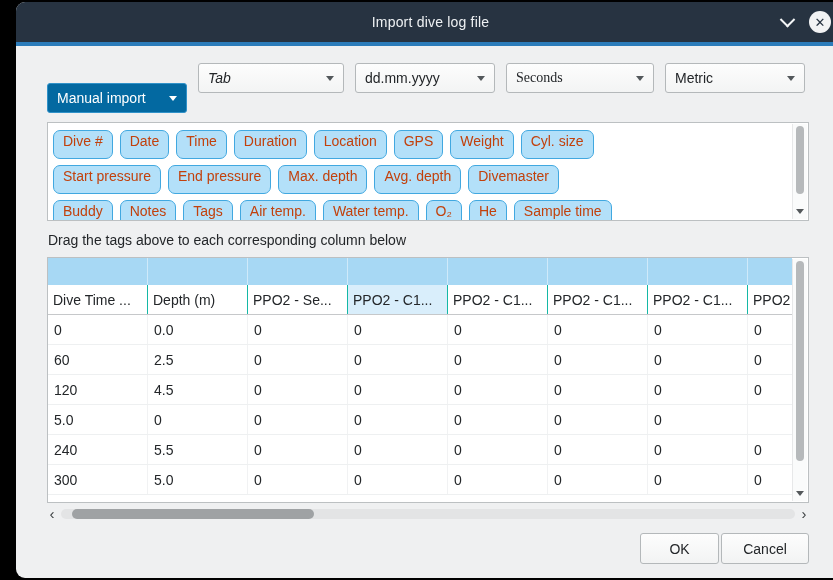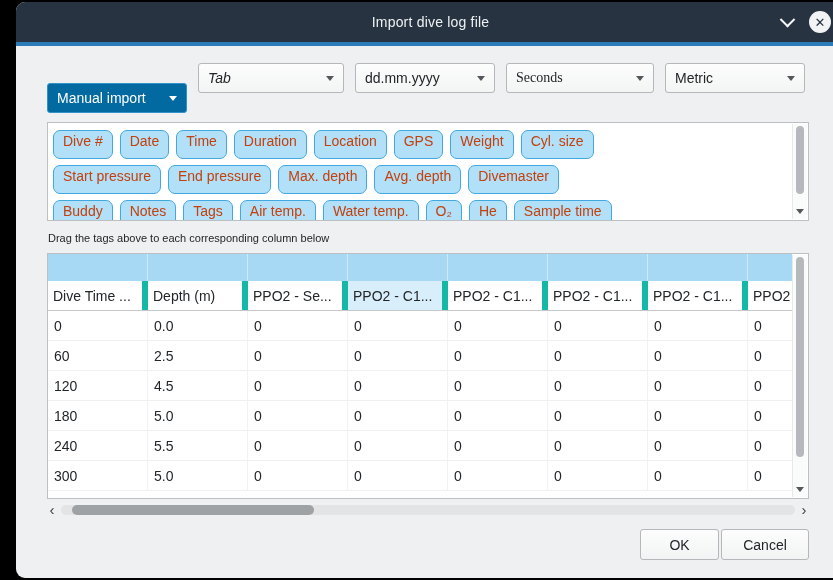--- a/index.html
+++ b/index.html
@@ -53,33 +53,33 @@
   .vscroll { position: absolute; top: 1px; right: 1px; bottom: 1px; width: 15px;
     background: #fafbfb; border-left: 1px solid #e7e8e9; }
   .vscroll .vhandle { position: absolute; left: 3px; right: 3px; top: 2px;
     border-radius: 4px; background: #b6b9bb; }
   .vscroll .vdown { position: absolute; bottom: 5px; left: 3px; width: 0; height: 0;
     border-left: 4px solid transparent; border-right: 4px solid transparent;
     border-top: 5px solid #54585b; }
   .tags-panel .vhandle { height: 68px; }
   .table-panel .vhandle { height: 200px; }
 
-  .instruction { margin: 11px 0 9px 1px; font-size: 11px; color: #232629; }
+  .instruction { margin: 11px 0 9px 1px; font-size: 14px; color: #232629; }
 
   
   .table-panel { position: relative; height: 246px; background: #fff;
     border: 1px solid #bcc0c2; overflow: hidden; }
   .table-clip { position: absolute; left: 0; top: 0; right: 16px; bottom: 0; overflow: hidden; }
   .dropzone-row { display: flex; height: 27px; background: #fff; }
   .drop-cell { width: 100px; flex: none; background: #a7d8f4;
     border-right: 1px solid #cfeafa; cursor: pointer; }
   .header-row { display: flex; height: 30px; border-bottom: 1px solid #c6c8ca; background:#fff; }
   .hcell { width: 100px; flex: none; padding: 0 5px; font-size: 14px; color: #232629;
     display: flex; align-items: center; white-space: nowrap; overflow: hidden;
-    border-right: 6px solid #14b8a6; cursor: pointer; }
+    border-right: 1px solid #14b8a6; cursor: pointer; }
   .hcell.selected { background: #d9eefb; }
   .trow { display: flex; height: 30px; border-bottom: 1px solid #eef0f1; }
   .tcell { width: 100px; flex: none; padding: 0 6px; font-size: 14px; color: #232629;
     display: flex; align-items: center; border-right: 1px solid #f1f2f3;
     white-space: nowrap; overflow: hidden; }
 
   
   .hscroll { margin-top: 2px; height: 17px; display: flex; align-items: center; gap: 4px; }
   .harrow { color: #3c4042; font-size: 15px; line-height: 15px; width: 10px;
     text-align: center; cursor: pointer; user-select: none; }
@@ -225,21 +225,20 @@
                 <div class="tcell">120</div>
                 <div class="tcell">4.5</div>
                 <div class="tcell">0</div>
                 <div class="tcell">0</div>
                 <div class="tcell">0</div>
                 <div class="tcell">0</div>
                 <div class="tcell">0</div>
                 <div class="tcell">0</div>
               </div>
               <div class="trow">
-                <div class="tcell">180</div>
                 <div class="tcell">5.0</div>
                 <div class="tcell">0</div>
                 <div class="tcell">0</div>
                 <div class="tcell">0</div>
                 <div class="tcell">0</div>
                 <div class="tcell">0</div>
                 <div class="tcell">0</div>
               </div>
               <div class="trow">
                 <div class="tcell">240</div>

